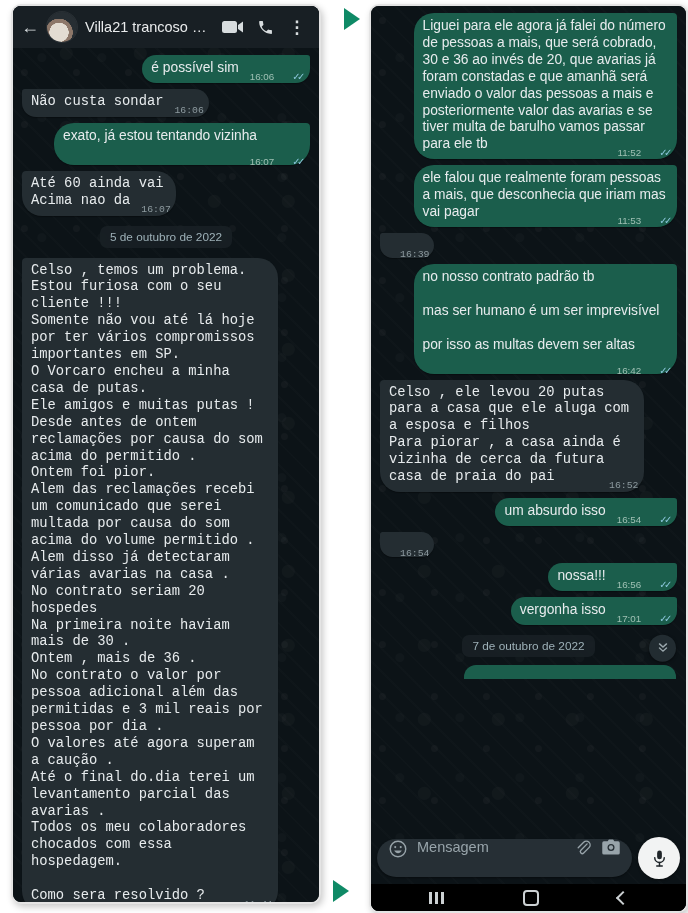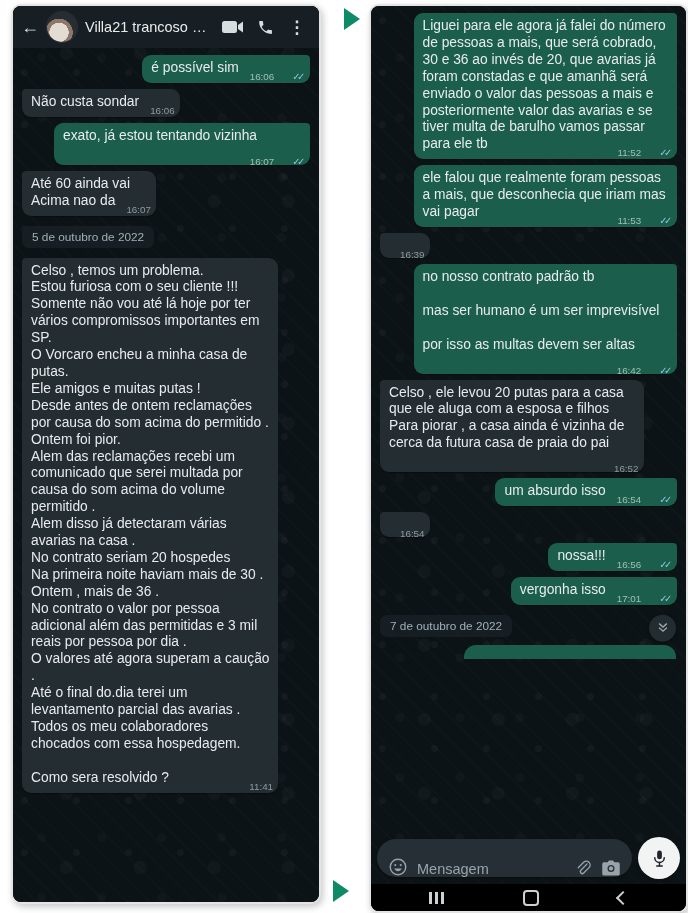--- a/index.html
+++ b/index.html
@@ -44,49 +44,49 @@
 
   
   .msg-col{position:absolute;left:0;right:0;display:flex;flex-direction:column;
     gap:6px;padding:7px 9px;z-index:2;}
   .shot-left .msg-col{top:42px;bottom:0;}
   .shot-right .msg-col{top:0;bottom:0;}
 
   .row{display:flex;width:100%;}
   .row.sent{justify-content:flex-end;}
   .row.received{justify-content:flex-start;}
-  .bubble{max-width:83%;border-radius:9px;padding:5px 8px 6px 9px;
+  .bubble{max-width:83%;border-radius:20px;padding:5px 8px 6px 9px;
     font-size:13.8px;line-height:16.9px;color:#e7ebed;
     box-shadow:0 1px 1px rgba(0,0,0,.3);}
   .sent .bubble{background:#1b5e4c;border-top-right-radius:4px;}
-  .received .bubble{background:#242d32;border-top-left-radius:4px;}
+  .received .bubble{background:#242d32;border-top-left-radius:4px;font-family:Liberation Mono, monospace;}
   .msg-text{white-space:pre-wrap;word-wrap:break-word;}
   .meta{float:right;margin:7px -3px -3px 11px;font-size:9.8px;line-height:10px;
     display:inline-flex;align-items:flex-end;gap:18px;position:relative;top:5px;}
   .received .meta{color:#8d9a9f;}
   .sent .meta{color:#9fc0b4;}
   .ticks{color:#8cc7dc;font-size:10px;letter-spacing:-3.5px;padding-right:3px;}
 
-  .date-row{position:relative;display:flex;
+  .date-row{position:relative;display:flex;justify-content:center;
     align-items:center;min-height:26px;margin:2px 0;}
   .date-chip{font-size:11.8px;color:#9db0b7;background:rgba(24,32,37,.9);
     padding:4px 10px;border-radius:7px;}
   .scroll-btn{position:absolute;right:1px;top:50%;transform:translateY(-42%);
     width:27px;height:27px;border-radius:50%;background:#222c31;
     display:flex;align-items:center;justify-content:center;
     box-shadow:0 1px 3px rgba(0,0,0,.5);}
   .partial-bubble{align-self:flex-end;width:212px;height:14px;flex:none;
     border-radius:12px 12px 0 0;background:#1b5e4c;margin:-2px 1px -6px 0;}
 
   
   .composer{position:absolute;left:6px;right:6px;bottom:32px;display:flex;
     align-items:center;gap:6px;z-index:5;}
   .composer-pill{flex:1;height:38px;background:#27famous;} 
   .composer-pill{flex:1;height:38px;background:#262f35;border-radius:20px;
-    display:flex;align-items:flex-end;gap:9px;padding:0 11px;
+    display:flex;align-items:flex-start;gap:9px;padding:0 11px;
     box-shadow:0 1px 2px rgba(0,0,0,.4);}
   .composer-placeholder{flex:1;color:#98a4aa;font-size:14.5px;white-space:nowrap;
     overflow:hidden;}
   .mic-button{width:42px;height:42px;border-radius:50%;background:#f2f3f3;flex:none;
     display:flex;align-items:center;justify-content:center;
     box-shadow:0 1px 3px rgba(0,0,0,.45);}
 
   
   .nav-bar{position:absolute;left:0;right:0;bottom:0;height:27px;background:#000;
     display:flex;align-items:center;justify-content:space-between;

